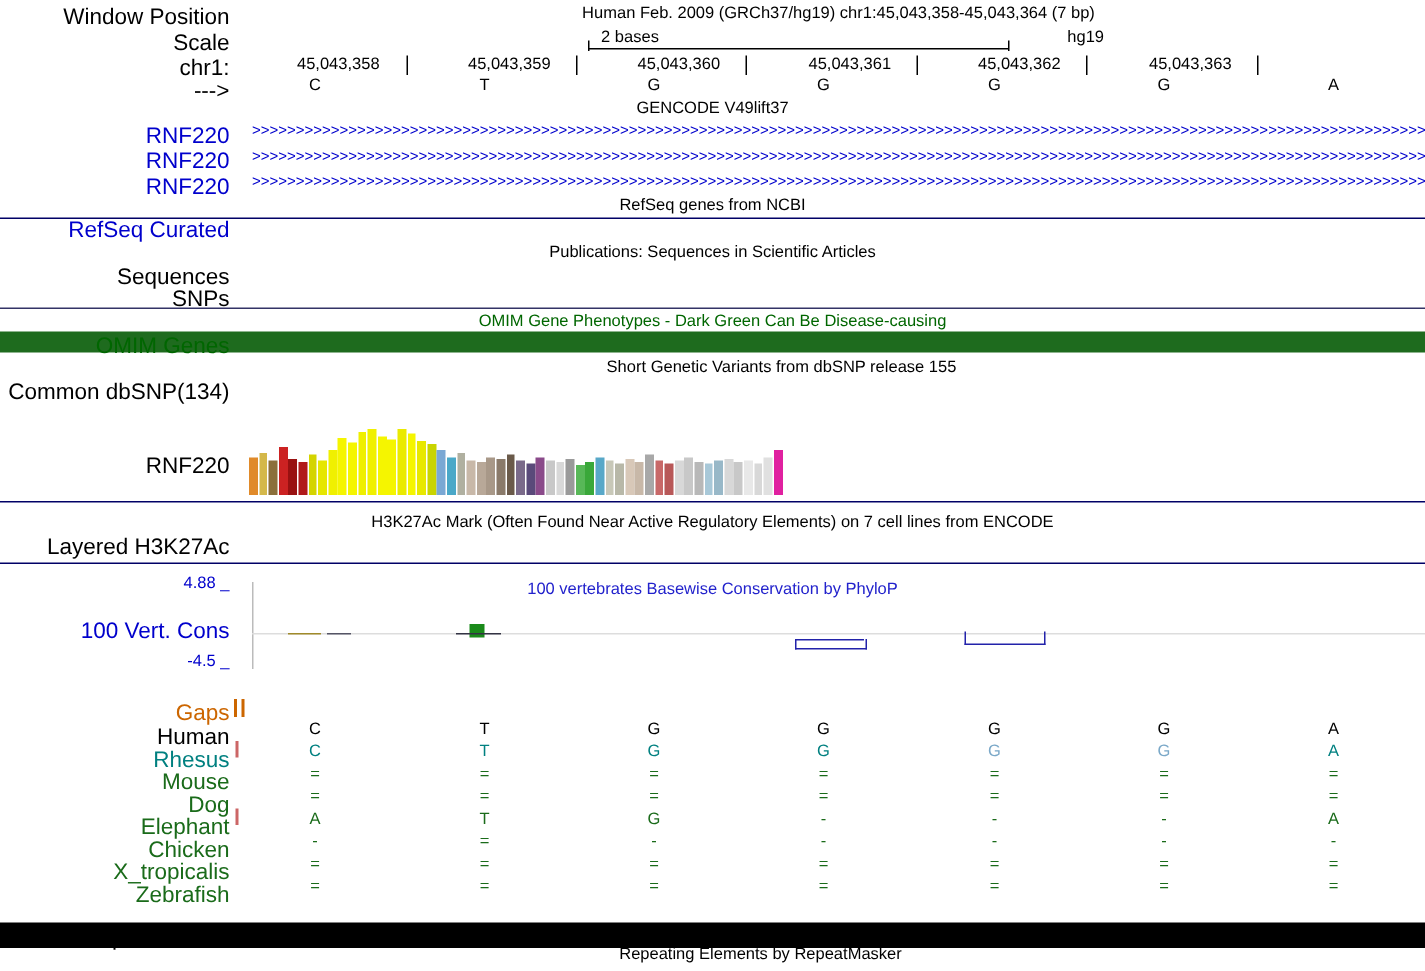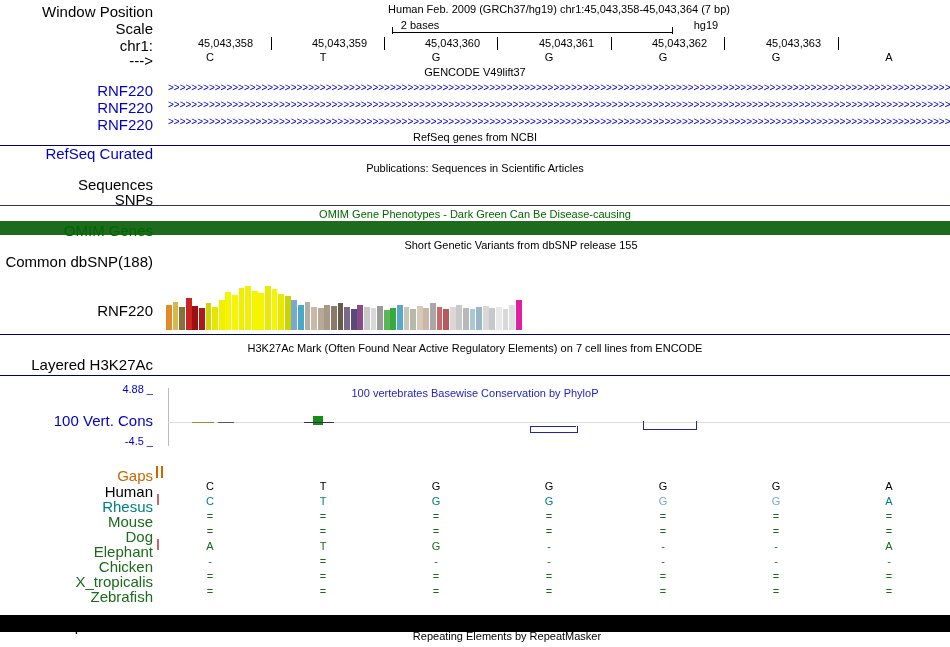--- a/index.html
+++ b/index.html
@@ -59,21 +59,21 @@
   <div class="lbl" style="left:0;top:20px;width:153px;">Scale</div>
   <div class="lbl" style="left:0;top:37px;width:153px;">chr1:</div>
   <div class="lbl" style="left:0;top:52px;width:153px;">---&gt;</div>
 
   <div class="ctr" style="left:168px;top:3px;width:782px;font-size:11px;">Human Feb. 2009 (GRCh37/hg19)   chr1:45,043,358-45,043,364 (7 bp)</div>
 
   <div class="ctr" style="left:330px;top:19px;width:180px;">2 bases</div>
   <div class="scalebar" style="left:392px;top:32px;width:280px;"></div>
   <div class="scaleend" style="left:392px;top:27px;"></div>
   <div class="scaleend" style="left:672px;top:27px;"></div>
-  <div class="ctr" style="left:676px;top:19px;width:60px;text-align:center;">hg19</div>
+  <div class="ctr" style="left:676px;top:19px;width:60px;text-align:right;">hg19</div>
 
   <div>
     <div class="poslabel" style="left:198px;top:37px;">45,043,358</div>
     <div class="tick" style="left:271px;top:37px;height:13px;"></div>
     <div class="poslabel" style="left:312px;top:37px;">45,043,359</div>
     <div class="tick" style="left:384px;top:37px;height:13px;"></div>
     <div class="poslabel" style="left:425px;top:37px;">45,043,360</div>
     <div class="tick" style="left:497px;top:37px;height:13px;"></div>
     <div class="poslabel" style="left:539px;top:37px;">45,043,361</div>
     <div class="tick" style="left:611px;top:37px;height:13px;"></div>
@@ -111,21 +111,21 @@
   <div class="centertext" style="top:162px;">Publications: Sequences in Scientific Articles</div>
   <div class="lbl" style="left:0;top:176px;width:153px;">Sequences</div>
   <div class="lbl" style="left:0;top:191px;width:153px;">SNPs</div>
   <div class="hrline2" style="top:205px;"></div>
 
   <div class="centertext green" style="top:208px;">OMIM Gene Phenotypes - Dark Green Can Be Disease-causing</div>
   <div class="omimbar" style="top:221px;"></div>
   <div class="lbl green" style="left:0;top:222px;width:153px;">OMIM Genes</div>
 
   <div class="centertext" style="top:239px;padding-left:46px;">Short Genetic Variants from dbSNP release 155</div>
-  <div class="lbl" style="left:0;top:253px;width:153px;">Common dbSNP(188)</div>
+  <div class="lbl" style="left:0;top:253px;width:153px;">Common dbSNP(134)</div>
 
   <div class="lbl" style="left:0;top:302px;width:153px;">RNF220</div>
   <div id="gtex-chart" style="position:absolute;left:166px;top:285px;width:370px;height:45px;">
       <div class="gtex" style="left: 0px; width: 5.8px; height: 25px; background: rgb(224, 138, 42);"></div>
       <div class="gtex" style="left: 6.6px; width: 5.8px; height: 28px; background: rgb(212, 184, 74);"></div>
       <div class="gtex" style="left: 13.2px; width: 5.8px; height: 23px; background: rgb(139, 111, 58);"></div>
       <div class="gtex" style="left: 19.8px; width: 5.8px; height: 32px; background: rgb(204, 34, 34);"></div>
       <div class="gtex" style="left: 26.4px; width: 5.8px; height: 24px; background: rgb(153, 17, 17);"></div>
       <div class="gtex" style="left: 33px; width: 5.8px; height: 22px; background: rgb(176, 26, 26);"></div>
       <div class="gtex" style="left: 39.6px; width: 5.8px; height: 27px; background: rgb(212, 212, 0);"></div>

